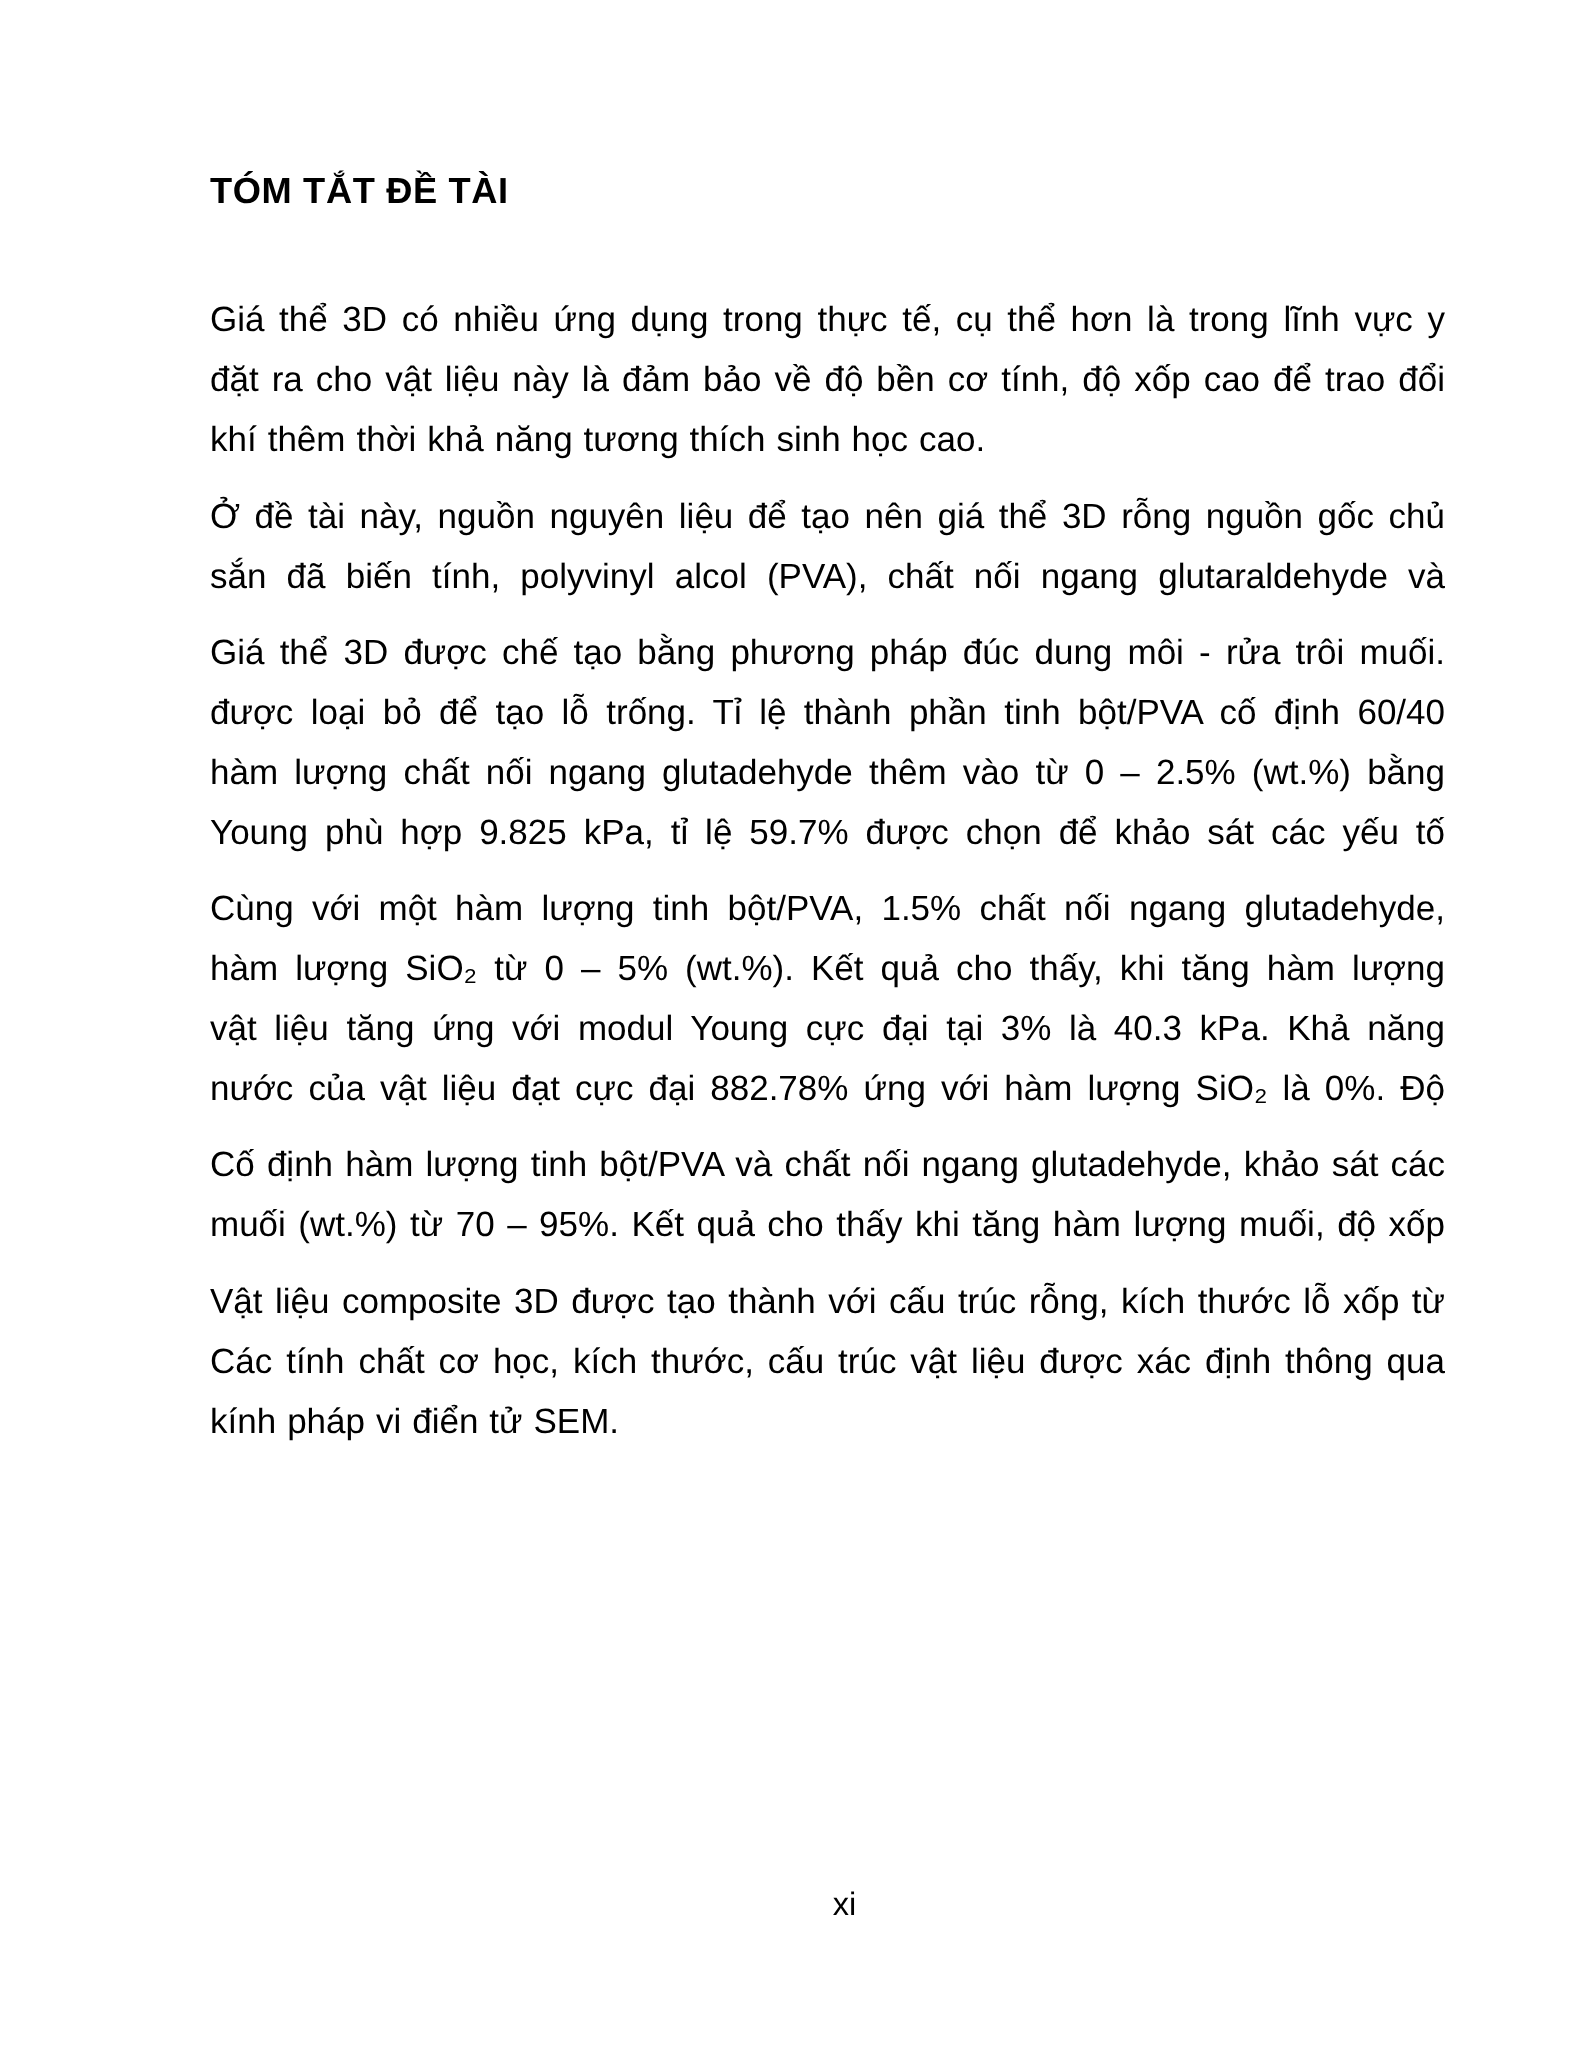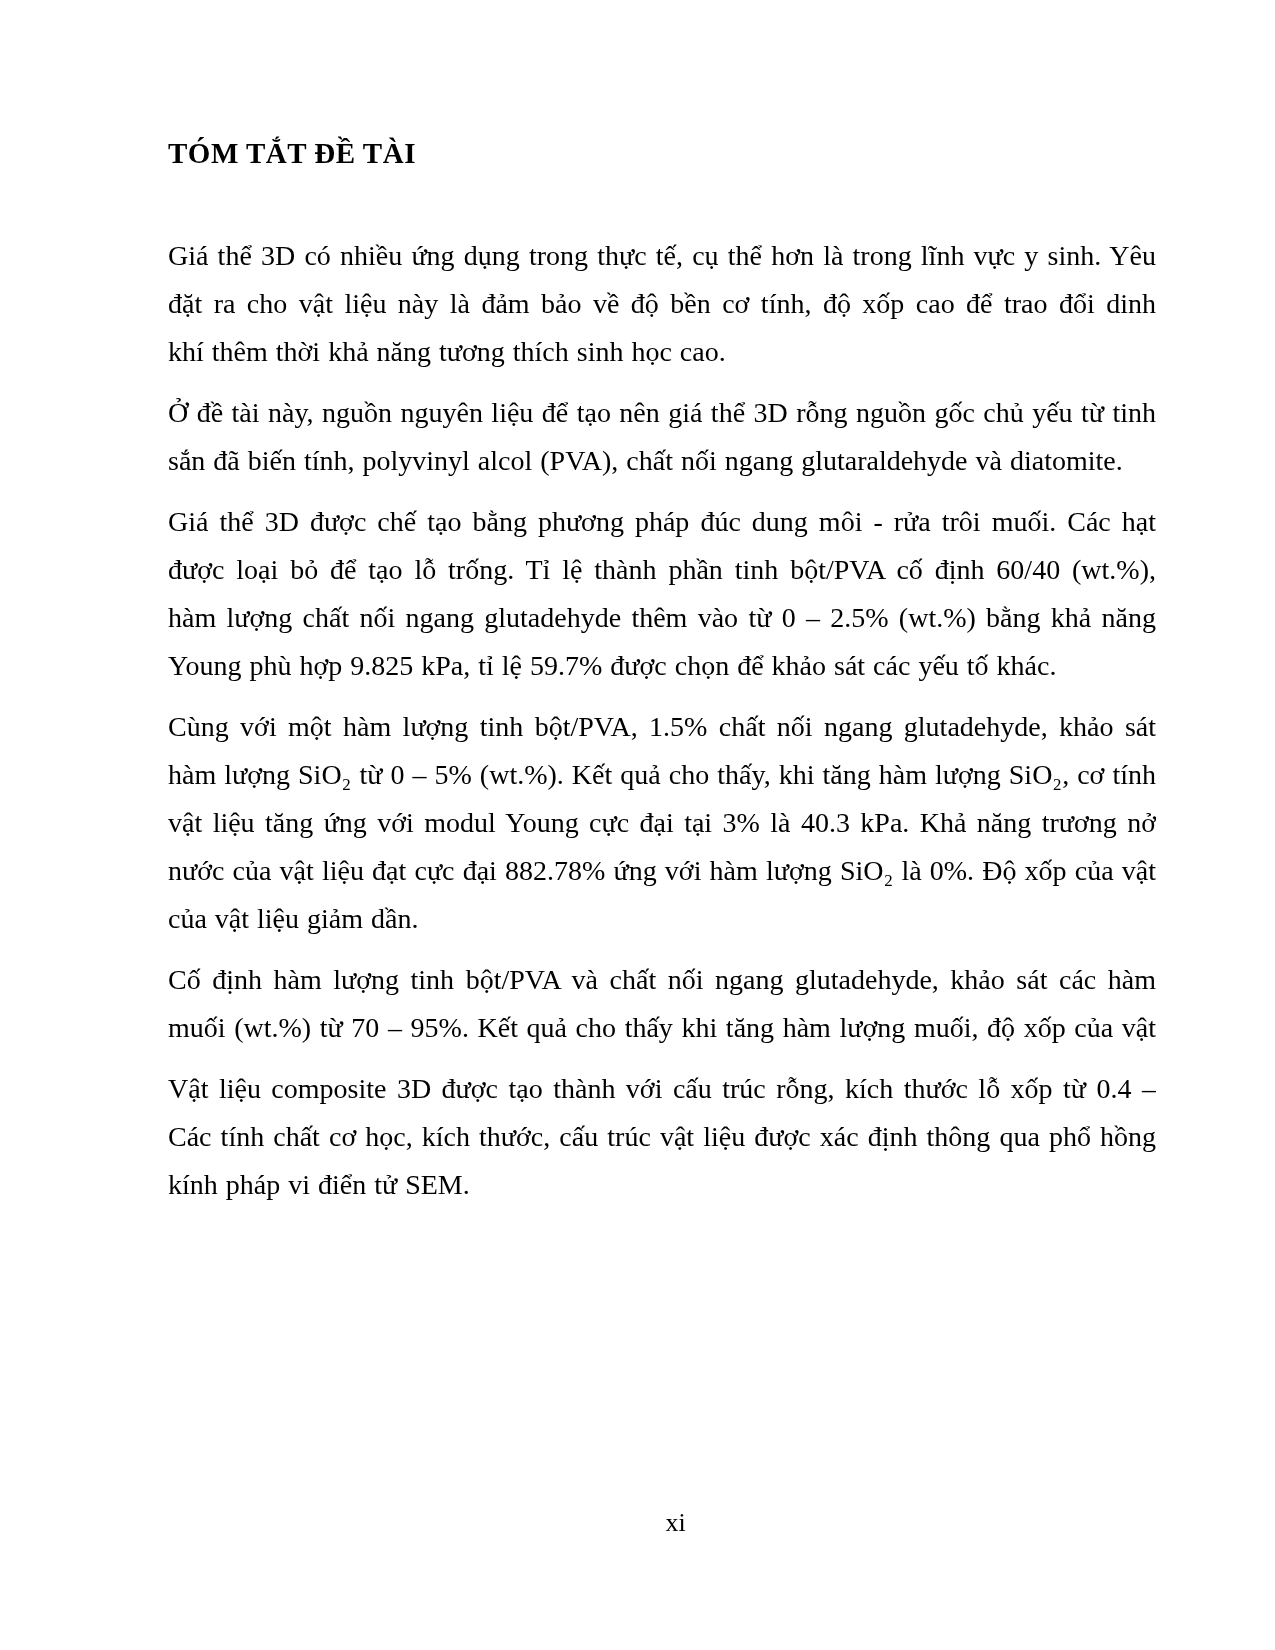--- a/index.html
+++ b/index.html
@@ -6,21 +6,21 @@
     margin: 0;
     padding: 0;
     background: #ffffff;
   }
   .page {
     position: relative;
     width: 1275px;
     height: 1650px;
     background: #ffffff;
     overflow: hidden;
-    font-family: Liberation Serif, serif;
+    font-family: Liberation Sans, sans-serif;
     color: #000000;
   }
   .content {
     position: absolute;
     left: 168px;
     top: 136px;
     width: 988px;
   }
   .doc-title {
     font-size: 29px;
@@ -79,21 +79,20 @@
       <div class="line">được loại bỏ để tạo lỗ trống. Tỉ lệ thành phần tinh bột/PVA cố định 60/40 (wt.%), khảo sát</div>
       <div class="line">hàm lượng chất nối ngang glutadehyde thêm vào từ 0 – 2.5% (wt.%) bằng khả năng đâm</div>
       <div class="line end">Young phù hợp 9.825 kPa, tỉ lệ 59.7% được chọn để khảo sát các yếu tố khác.</div>
     </div>
 
     <div class="para">
       <div class="line">Cùng với một hàm lượng tinh bột/PVA, 1.5% chất nối ngang glutadehyde, khảo sát các</div>
       <div class="line">hàm lượng SiO₂ từ 0 – 5% (wt.%). Kết quả cho thấy, khi tăng hàm lượng SiO₂, cơ tính của</div>
       <div class="line">vật liệu tăng ứng với modul Young cực đại tại 3% là 40.3 kPa. Khả năng trương nở trong</div>
       <div class="line">nước của vật liệu đạt cực đại 882.78% ứng với hàm lượng SiO₂ là 0%. Độ xốp của vật liệu</div>
-      <div class="line end">của vật liệu giảm dần.</div>
     </div>
 
     <div class="para">
       <div class="line">Cố định hàm lượng tinh bột/PVA và chất nối ngang glutadehyde, khảo sát các hàm lượng</div>
       <div class="line">muối (wt.%) từ 70 – 95%. Kết quả cho thấy khi tăng hàm lượng muối, độ xốp của vật liệu</div>
     </div>
 
     <div class="para">
       <div class="line">Vật liệu composite 3D được tạo thành với cấu trúc rỗng, kích thước lỗ xốp từ 0.4 – 1.25µm.</div>
       <div class="line">Các tính chất cơ học, kích thước, cấu trúc vật liệu được xác định thông qua phổ hồng ngoại,</div>

